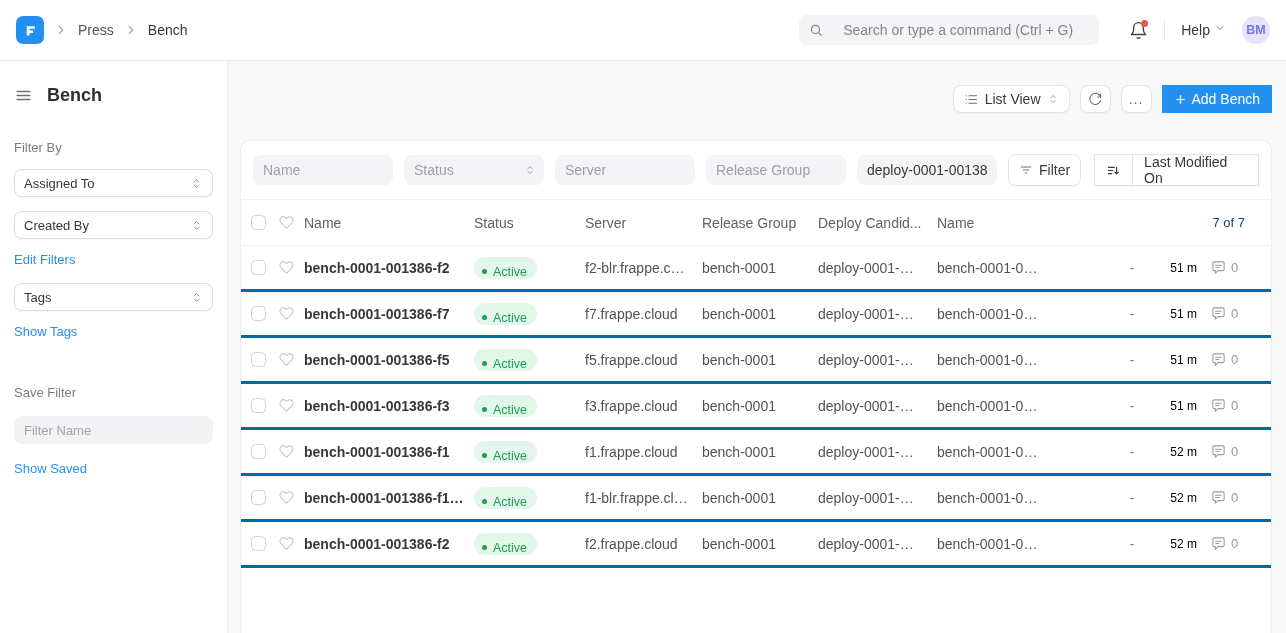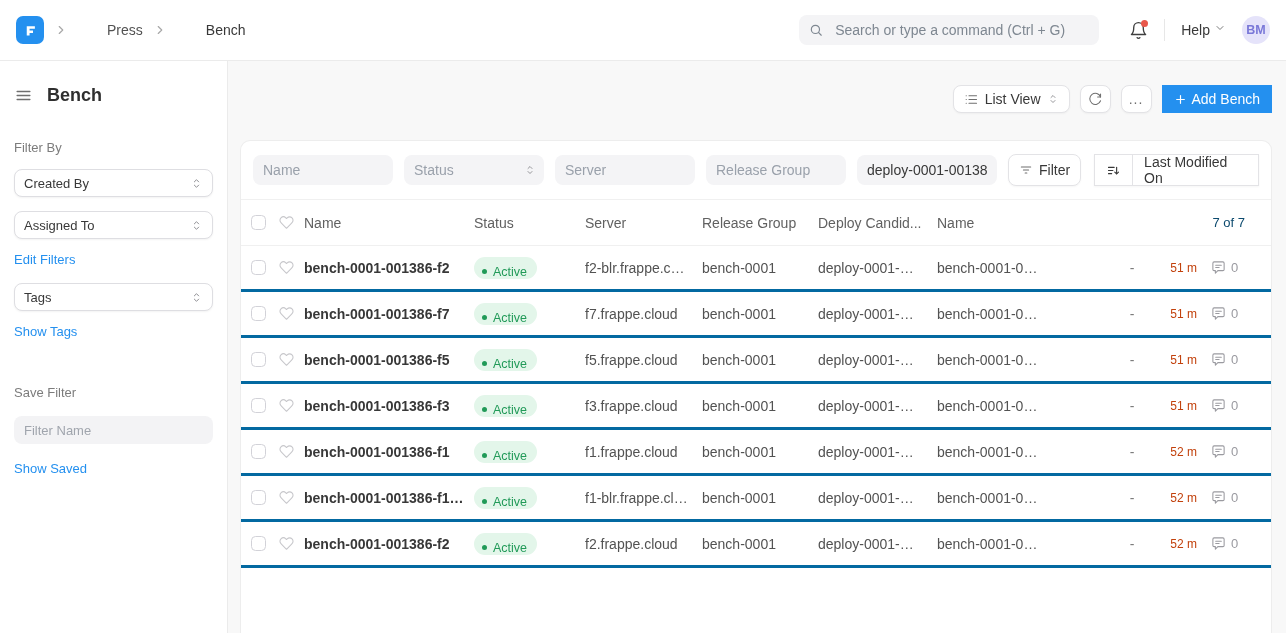--- a/index.html
+++ b/index.html
@@ -5,24 +5,24 @@
   * { margin:0; padding:0; box-sizing:border-box; }
   html,body { width:1286px; height:633px; overflow:hidden; background:#fff;
     font-family:"Liberation Sans", sans-serif; color:#383838; font-size:14px; }
 
   
   .navbar { height:61px; background:#fff; border-bottom:1px solid #ebebeb;
     display:flex; align-items:center; padding:0 16px; gap:10px; }
   .logo { width:28px; height:28px; border-radius:7px; background:#2490ef;
     display:flex; align-items:center; justify-content:center; cursor:pointer; flex:0 0 auto; }
   .crumb-sep { color:#a8a8a8; display:flex; align-items:center; }
-  .crumb { color:#525252; cursor:pointer;margin-left:29px; }
+  .crumb { color:#525252; cursor:pointer; }
   .crumb.current { color:#383838; }
   .searchbar { margin-left:auto; width:300px; height:30px; background:#f4f4f6;
-    border-radius:8px; display:flex; align-items:center; gap:12px; padding:0 10px;
+    border-radius:8px; display:flex; align-items:center; gap:20px; padding:0 10px;
     color:#7e8791; cursor:text; }
   .searchbar input { border:none; outline:none; background:transparent; flex:1;
     font:inherit; color:#383838; }
   .searchbar input::placeholder { color:#7e8791; }
   .nav-right { display:flex; align-items:center; gap:16px; margin-left:20px; }
   .bell-wrap { position:relative; cursor:pointer; color:#3f3f3f; display:flex; }
   .bell-dot { position:absolute; top:-1px; right:0px; width:7px; height:7px;
     background:#e8574b; border-radius:50%; }
   .nav-divider { width:1px; height:22px; background:#e7e7e7; }
   .help { display:flex; align-items:flex-start; gap:4px; cursor:pointer; color:#383838; }
@@ -92,21 +92,21 @@
   .heart { color:#c7c7cb; display:flex; cursor:pointer; }
   .trow { border-bottom:3px solid #0369a1; cursor:pointer; }
   .cell-name { font-weight:700; color:#383838; white-space:nowrap; overflow:hidden;
     text-overflow:ellipsis; padding-right:8px; }
   .cell { color:#525252; white-space:nowrap; overflow:hidden; text-overflow:ellipsis;
     padding-right:8px; }
   .badge { display:inline-flex; align-items:center; gap:6px; height:22px; padding:8px 10px 0 8px;
     background:#e3f6ea; color:#219a58; border-radius:999px; font-size:12.5px; }
   .badge .dot { width:5px; height:5px; border-radius:50%; background:#219a58; }
   .cell-dash { color:#7c7c7c; justify-self:center; }
-  .cell-time { font-size:12px; color:#c2410c; justify-self:end; }
+  .cell-time { font-size:12px; color:#000000; justify-self:end; }
   .cell-comments { display:flex; align-items:center; gap:5px; color:#9a9aa0;
     font-size:13px; padding-left:14px; cursor:pointer; }
   svg { flex:0 0 auto; }
 </style>
 </head>
 <body>
 
 <div class="navbar">
   <div class="logo">
     <svg width="15" height="15" viewBox="0 0 24 24">
@@ -165,31 +165,31 @@
             <line x1="4" y1="12" x2="20" y2="12"></line>
             <line x1="4" y1="17" x2="20" y2="17"></line>
           </svg>
       </span>
       <span class="page-title">Bench</span>
     </div>
 
     <div class="side-label">Filter By</div>
 
     <div class="side-select">
-      <span>Created By</span>
+      <span>Assigned To</span>
       <span class="chev">
         <svg width="13" height="13" viewBox="0 0 24 24" fill="none" stroke="currentColor" stroke-width="1.8" stroke-linecap="round" stroke-linejoin="round">
             <polyline points="8 9 12 5 16 9"></polyline>
             <polyline points="8 15 12 19 16 15"></polyline>
           </svg>
       </span>
     </div>
 
     <div class="side-select">
-      <span>Assigned To</span>
+      <span>Created By</span>
       <span class="chev">
         <svg width="13" height="13" viewBox="0 0 24 24" fill="none" stroke="currentColor" stroke-width="1.8" stroke-linecap="round" stroke-linejoin="round">
             <polyline points="8 9 12 5 16 9"></polyline>
             <polyline points="8 15 12 19 16 15"></polyline>
           </svg>
       </span>
     </div>
 
     <div class="side-link">Edit Filters</div>
 

